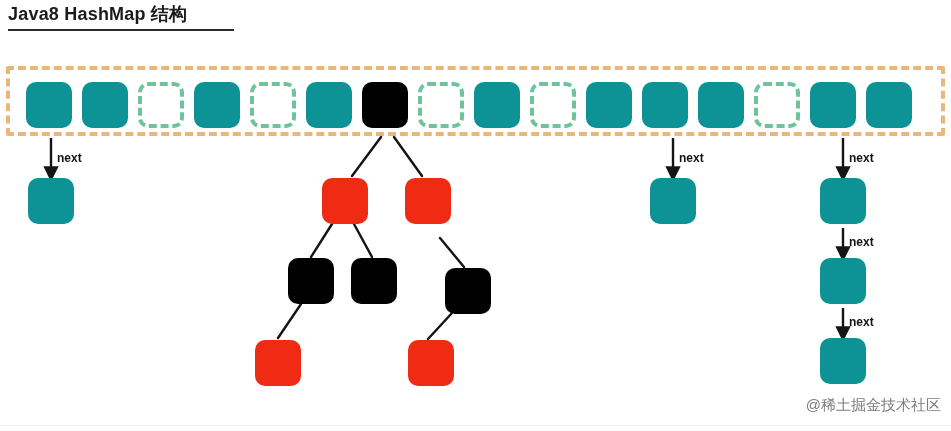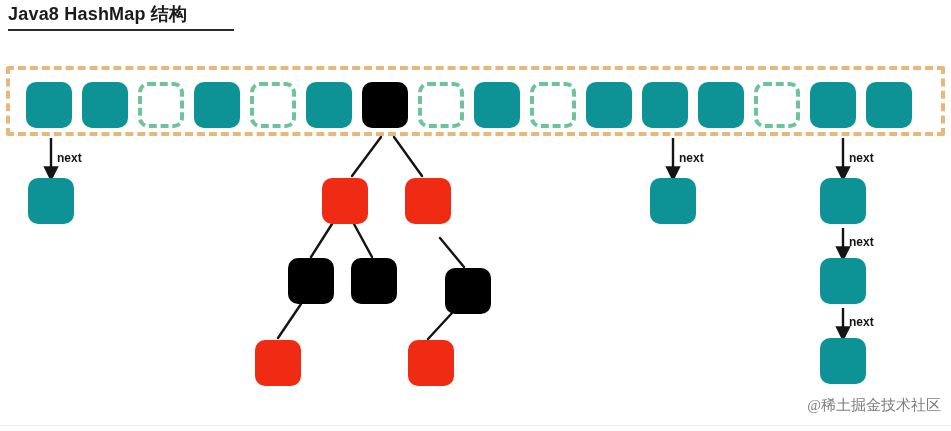--- a/index.html
+++ b/index.html
@@ -94,21 +94,20 @@
   }
 
   
   #watermark {
     position: absolute;
     right: 10px;
     bottom: 16px;
     font-size: 15px;
     color: #7d7d7d;
     white-space: nowrap;
-    font-family: Liberation Serif, serif;
   }
   #watermark-url {
     position: absolute;
     left: 700px;
     bottom: 13px;
     font-size: 15px;
     color: #e2e2e2;
     white-space: nowrap;
     letter-spacing: 0.3px;
   }

